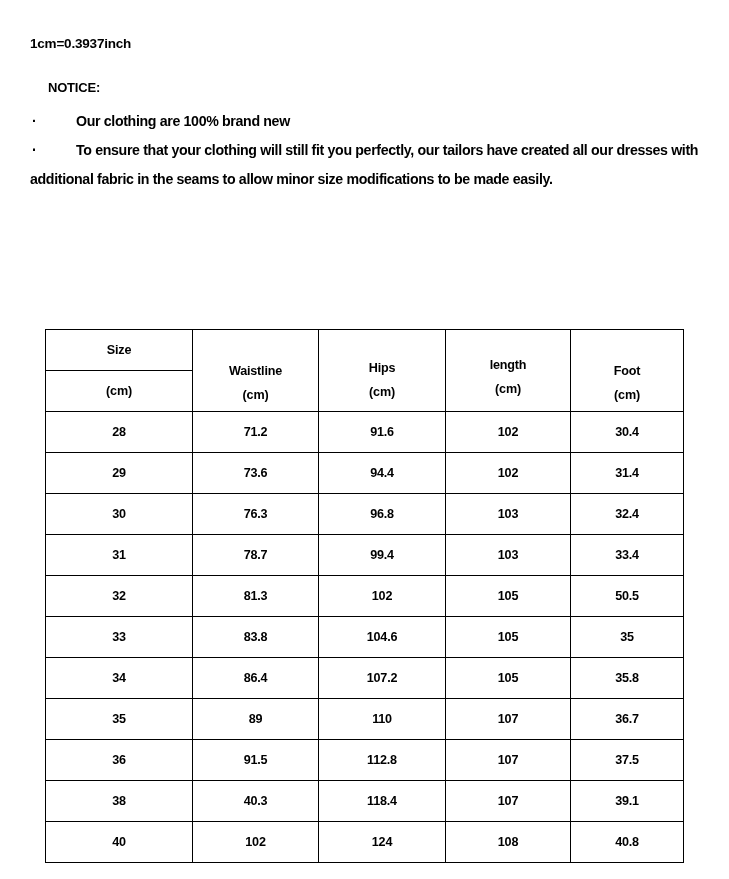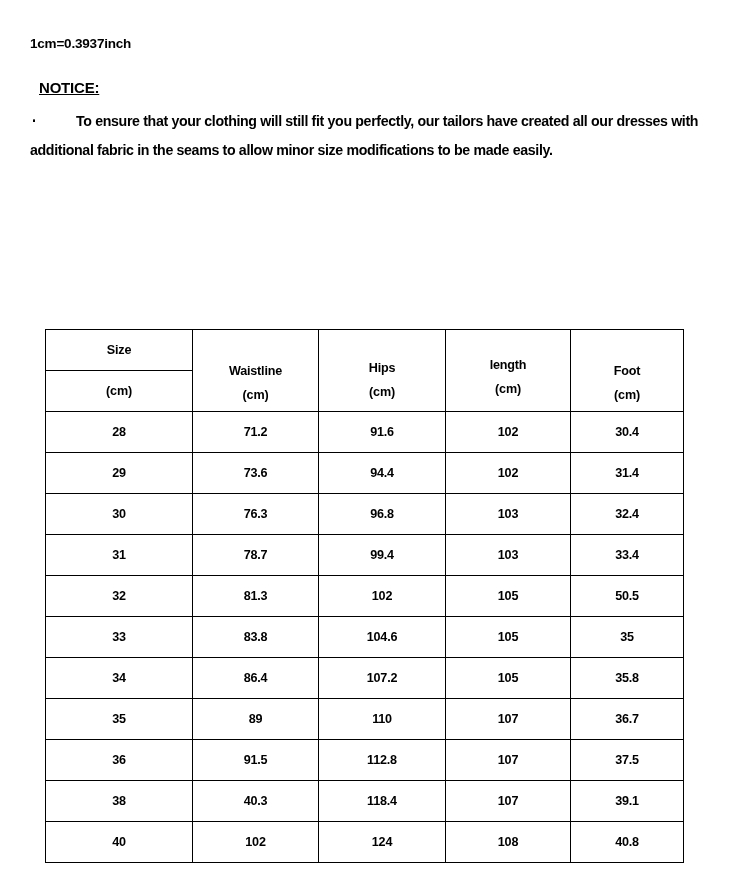--- a/index.html
+++ b/index.html
@@ -28,26 +28,25 @@
   }
 
   
   .notice-wrap {
     position: absolute;
     left: 30px;
     top: 79px;
     width: 672px;
   }
   .notice-title {
-    font-size: 15px;
+    font-size: 13px;
     font-weight: bold;
     letter-spacing: -0.2px;
-    margin: 0 0 10px 9px;
+    margin: 0 0 10px 18px;
     line-height: 18px;
-    text-decoration: underline;
   }
   .notice-item {
     position: relative;
     font-size: 14.2px;
     font-weight: bold;
     letter-spacing: -0.35px;
     line-height: 29px;
     margin: 0;
     padding: 0;
     text-indent: 46px;
@@ -127,20 +126,21 @@
 </head>
 <body>
 
 <div class="conv-note">1cm=0.3937inch</div>
 
 <div class="notice-wrap">
   <div class="notice-title">NOTICE:</div>
 
   <p class="notice-item">
     <span class="bullet">·</span>
+    <span class="body">Our clothing are 100% brand new</span>
   </p>
 
   <p class="notice-item">
     <span class="bullet">·</span>
   </p>
 
   <p class="notice-item">
     <span class="bullet">·</span>
   </p>
 

